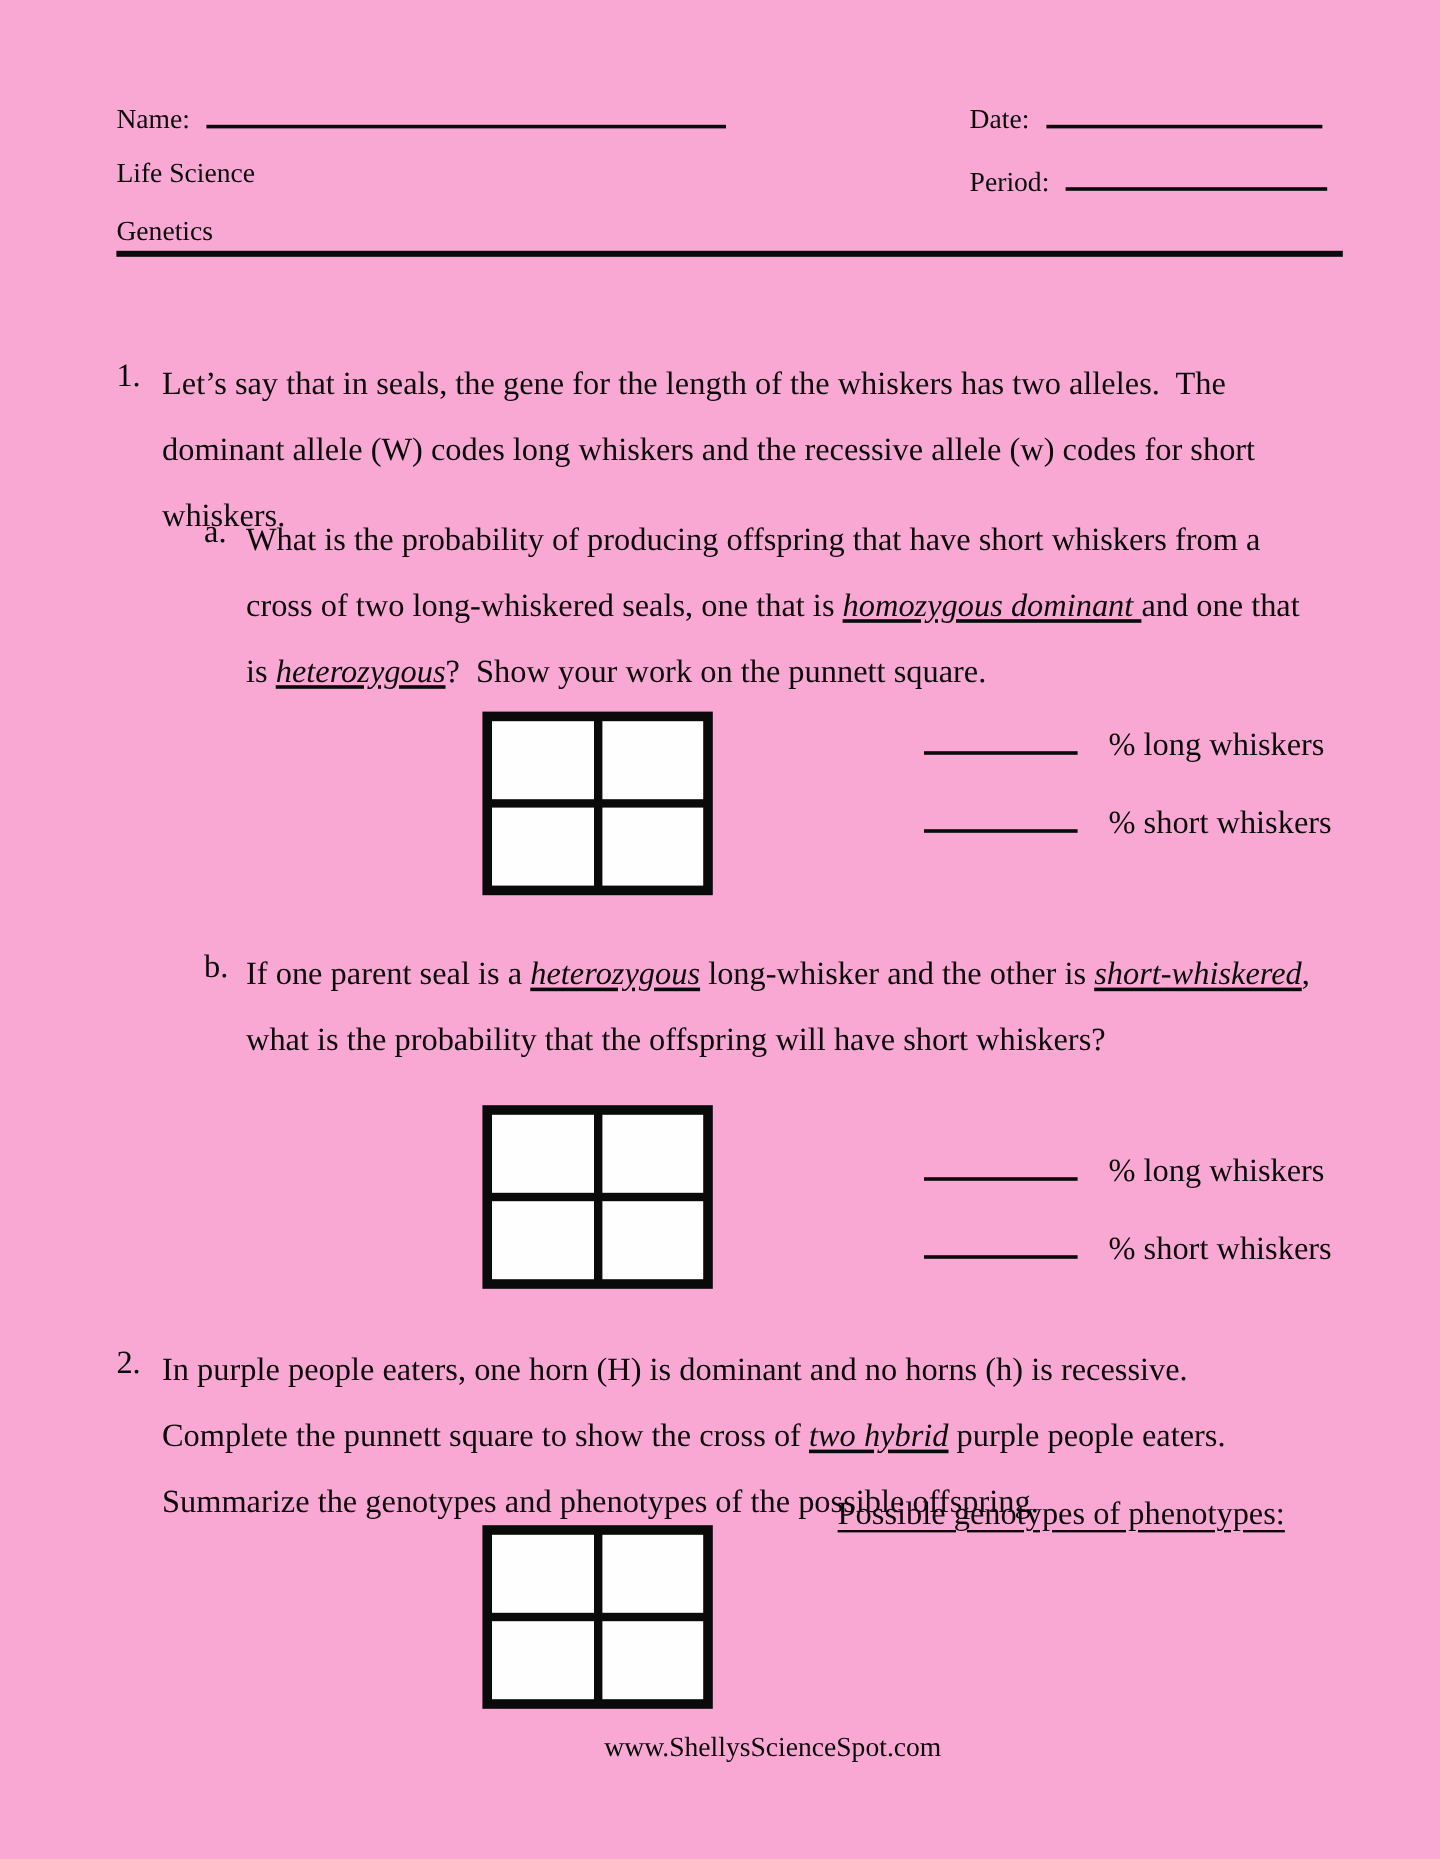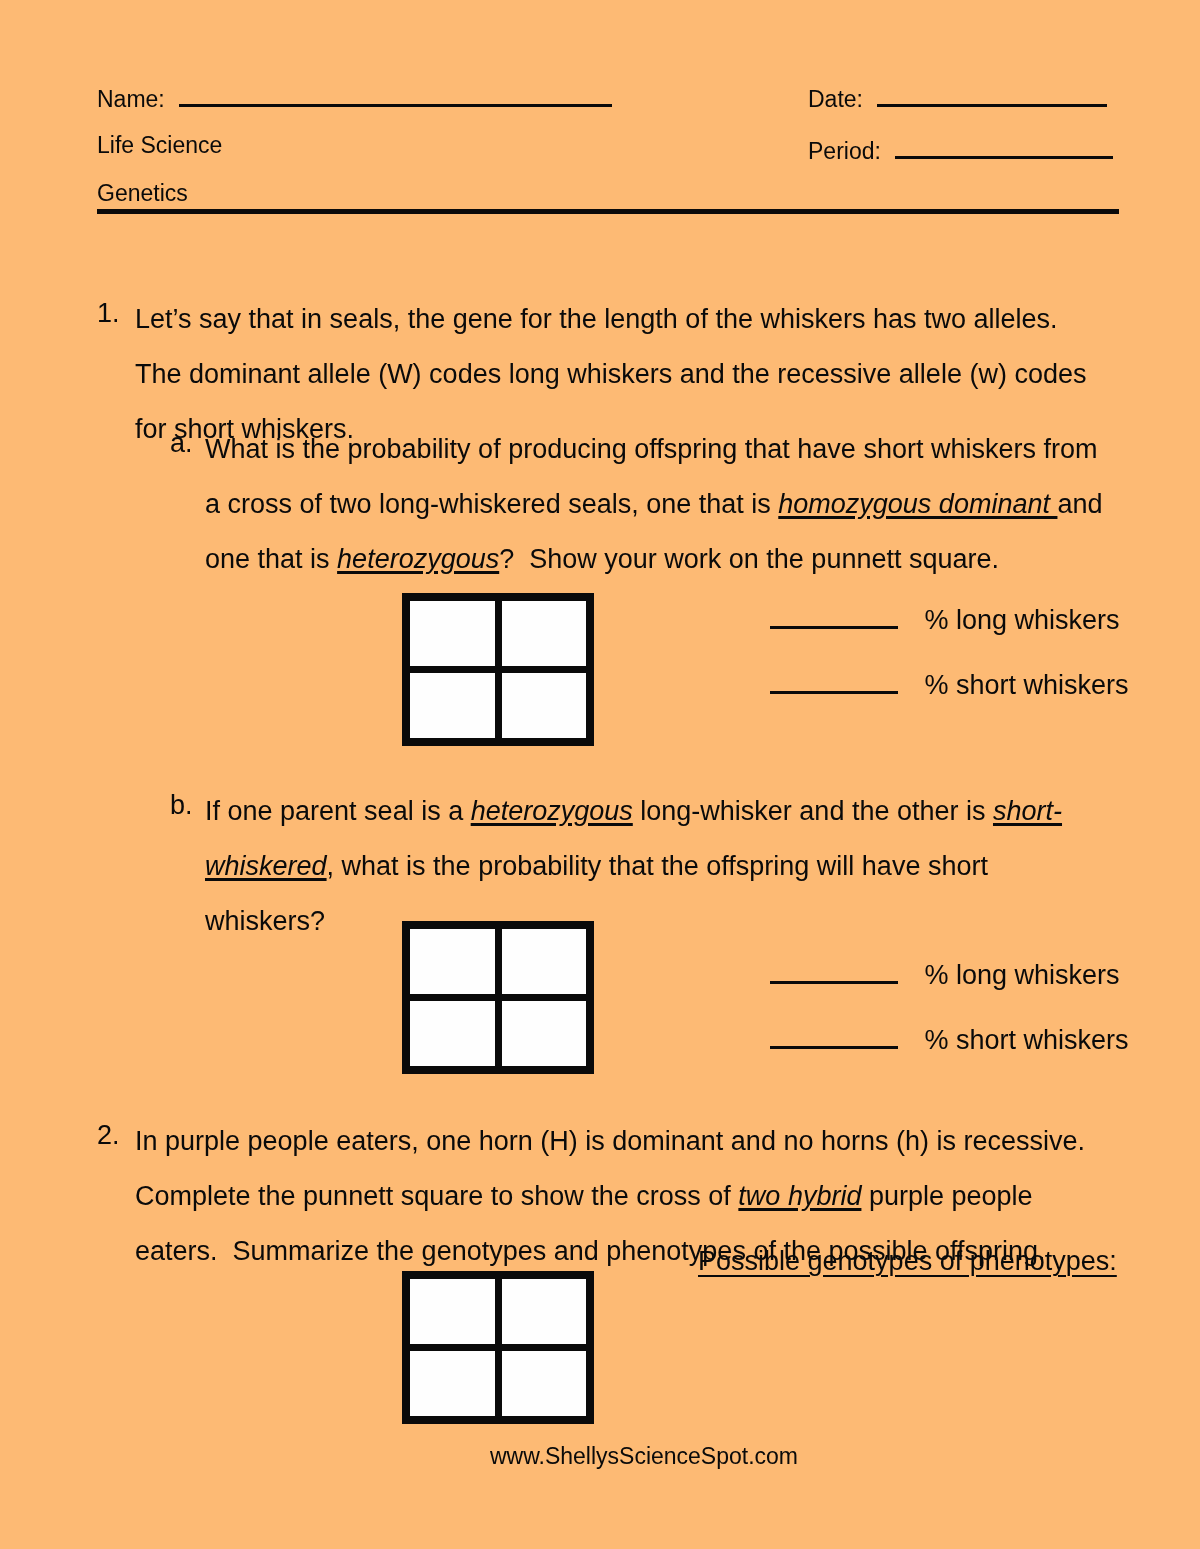--- a/index.html
+++ b/index.html
@@ -1,22 +1,22 @@
 <!DOCTYPE html>
 <html><head>
 <meta charset="utf-8">
 <style>
   html, body { margin:0; padding:0; background:#e8e8e8; }
   .page {
     position:relative;
     width:1200px; height:1549px;
     margin:0 auto;
-    background:#fdba74;
+    background:#f9a8d4;
     color:#0a0a0a;
-    font-family:Liberation Sans, sans-serif;
+    font-family:Liberation Serif, serif;
     overflow:hidden;
   }
   .abs { position:absolute; }
   .hdr { font-size:23px; line-height:28px; }
   .blank {
     display:inline-block;
     border-bottom:3px solid #0a0a0a;
     height:22px;
     vertical-align:baseline;
   }

